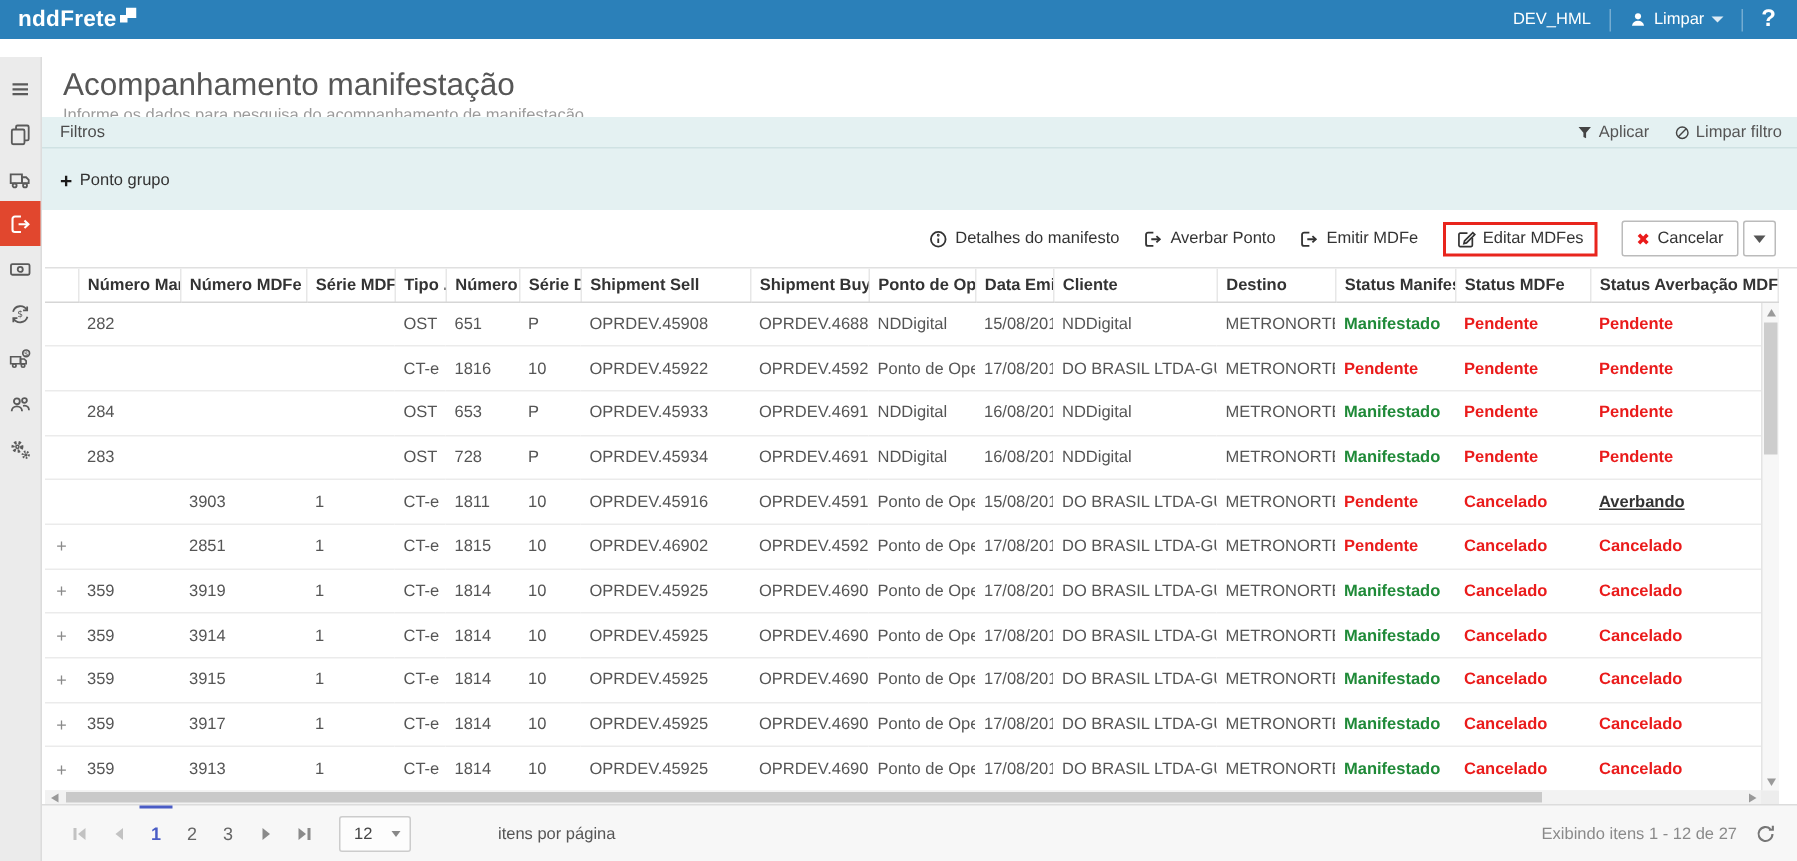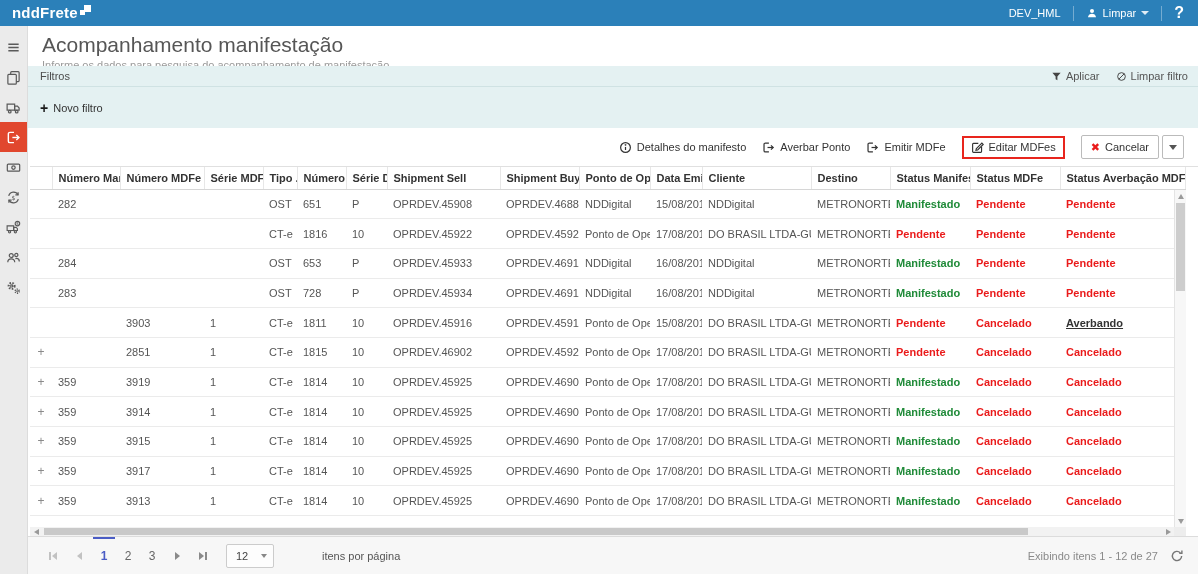--- a/index.html
+++ b/index.html
@@ -2,21 +2,21 @@
 <html style="--c-topbar: #2b80b9; --c-sidebar_active: #e1472e; --c-green: #1f8a38; --c-red: #ea1b1b; --c-dark: #333333; --c-annotation: #e8251d; --c-page_active: #4a5cc5; --c-filter_bg: #e4f1f2;"><head>
 <meta charset="utf-8">
 <style>
   :root{
     --c-topbar:#2b80b9; --c-sidebar_active:#e1472e; --c-green:#1f8a38; --c-red:#ea1b1b;
     --c-dark:#333333; --c-annotation:#e8251d; --c-page_active:#4a5cc5; --c-filter_bg:#e4f1f2;
   }
   *{box-sizing:border-box;margin:0;padding:0;}
   html,body{width:1198px;height:574px;overflow:hidden;}
   body{font-family:"Liberation Sans","DejaVu Sans",sans-serif;background:#fff;color:#555;font-size:11px;}
-  .app{width:1198px;height:574px;display:flex;flex-direction:column;}
+  .app{width:1198px;height:574px;display:flex;flex-direction:column;gap:12px;}
 
   
   .topbar{height:26px;background:var(--c-topbar);display:flex;align-items:center;justify-content:space-between;flex:0 0 auto;color:#fff;}
   .logo{display:flex;align-items:flex-start;padding-left:12px;gap:2px;cursor:pointer;}
   .logo .txt{font-size:15px;font-weight:bold;letter-spacing:.2px;line-height:22px;}
   .logo svg{margin-top:3px;}
   .topbar-right{display:flex;align-items:center;gap:12px;padding-right:14px;height:100%;}
   .tb-sep{width:1px;height:15px;background:rgba(255,255,255,.35);}
   .tb-item{display:flex;align-items:center;gap:5px;font-size:11px;color:#fff;cursor:pointer;}
   .help-btn{font-size:16px;font-weight:bold;cursor:pointer;}
@@ -87,21 +87,21 @@
   .pgbtn{width:26px;color:#8a8a8a;gap:1px;}
   .pgbtn.disabled{color:#c2c2c2;cursor:default;}
   .pgbtn .vbar{width:1.5px;height:8px;background:currentColor;display:inline-block;}
   .pgbtn .t-l{width:0;height:0;border-top:4px solid transparent;border-bottom:4px solid transparent;border-right:5.5px solid currentColor;display:inline-block;}
   .pgbtn .t-r{width:0;height:0;border-top:4px solid transparent;border-bottom:4px solid transparent;border-left:5.5px solid currentColor;display:inline-block;}
   .page{width:24px;color:#666;font-size:12px;}
   .page.active{color:var(--c-page_active);font-weight:bold;}
   .page.active::before{content:"";position:absolute;top:0;left:1px;right:1px;height:2px;background:var(--c-page_active);}
   .pagesize{margin-left:10px;width:48px;height:24px;border:1px solid #ccc;border-radius:2px;background:#fdfdfd;display:flex;align-items:center;justify-content:space-between;padding:0 6px 0 9px;color:#444;cursor:pointer;}
   .pagesize .caret-down{border-top-color:#888;border-left-width:3.5px;border-right-width:3.5px;border-top-width:4.5px;}
-  .pagesize-label{color:#555;padding-left:48px;}
+  .pagesize-label{margin-left:10px;color:#555;padding-left:48px;}
   .pager-right{margin-left:auto;display:flex;align-items:center;gap:12px;color:#8a8a8a;}
   .refresh{color:#777;cursor:pointer;display:flex;align-items:center;}
 </style>
 </head>
 <body>
 
 <div class="app">
 
   <header class="topbar">
     <div class="logo">
@@ -220,21 +220,21 @@
                   <circle cx="8" cy="8" r="5.6"></circle>
                   <path d="M4.2 11.8L11.8 4.2"></path>
                 </svg>
               <span>Limpar filtro</span>
             </span>
           </div>
         </div>
         <div class="filters-body">
           <span class="new-group">
             <span class="plus">+</span>
-            <span>Novo filtro</span>
+            <span>Ponto grupo</span>
           </span>
         </div>
       </div>
 
       <div class="toolbar">
         <span class="t-action">
           <svg width="13" height="13" viewBox="0 0 16 16" fill="none" stroke="#333" stroke-width="1.5">
               <circle cx="8" cy="8" r="6"></circle>
               <path d="M8 7.3v3.8"></path>
               <circle cx="8" cy="4.7" r=".4" fill="#333"></circle>

